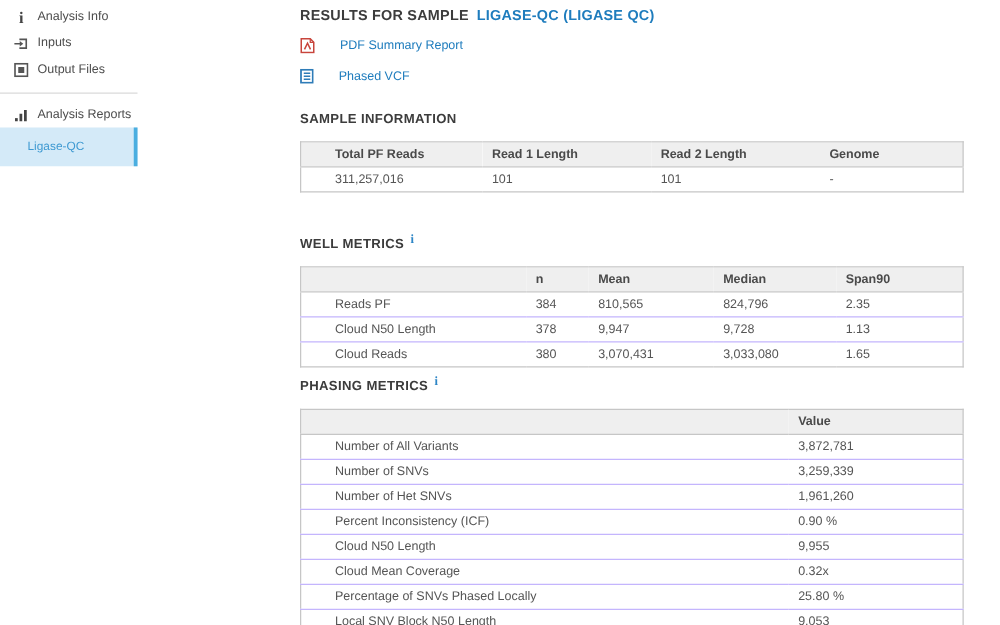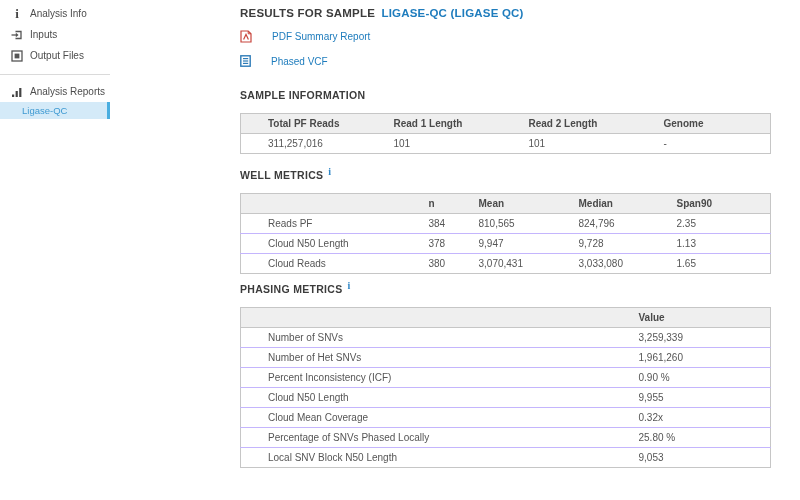--- a/index.html
+++ b/index.html
@@ -9,36 +9,36 @@
   
   .sidebar { position:absolute; top:0; left:0; width:110px; padding-top:3px; }
   .side-item { display:flex; align-items:center; gap:7px; padding:5px 0 5px 11px;
     font-size:10px; color:#4d4d4d; cursor:pointer; height:21px; }
   .side-item .ic { width:12px; height:12px; display:flex; align-items:center;
     justify-content:center; flex:0 0 12px; }
   .info-glyph { font-family:"Liberation Serif", serif; font-weight:bold;
     font-size:13px; color:#444; line-height:10px; }
   .side-divider { border-top:1px solid #dadada; margin:8px 0 6px 0; }
   .sub-item { font-size:9.5px; color:#3f9ad2; padding:4px 0 4px 22px;
-    background:#d4eaf8; border-right:3px solid #4aaee0; cursor:pointer; height:17px;
+    background:#d4eaf8; border-right:3px solid #4aaee0; cursor:pointer; height:31px;
     display:flex; align-items:center; }
 
   
   .main { position:absolute; top:0; left:240px; width:530px; }
   .page-title { margin-top:7px; font-size:11.5px; font-weight:bold;
     color:#3c3c3c; letter-spacing:0.2px; }
   .page-title a { color:#1e7cbd; text-decoration:none; margin-left:3px; }
   .file-link { display:flex; align-items:center; gap:20px; font-size:10px; }
   .file-link a { color:#1e7cbd; text-decoration:none; }
   .file-link.first { margin-top:11px; }
   .file-link.second { margin-top:12px; }
   .section-title { font-size:10.5px; font-weight:bold; color:#3c3c3c;
     letter-spacing:0.3px; }
   .st-si { margin-top:22px; }
-  .st-wm { margin-top:12px; }
+  .st-wm { margin-top:32px; }
   .st-pm { margin-top:6px; }
   .info-sup { font-family:"Liberation Serif", serif; font-weight:bold;
     font-size:10px; color:#2e86c6; vertical-align:4px; margin-left:5px; }
 
   table { border-collapse:collapse; width:530px; margin-top:12px;
     border:1px solid #c6c6c6; table-layout:fixed; }
   th { background:#efefef; font-weight:bold; color:#4a4a4a; text-align:left;
     border-bottom:1px solid #c6c6c6; }
   th, td { font-size:10px; line-height:11px; padding:4px 6px 4px 8px;
     overflow:hidden; white-space:nowrap; }
@@ -205,20 +205,24 @@
     <colgroup>
         <col style="width:390px">
         <col style="width:140px">
       </colgroup>
     <tbody>
         <tr>
       <th></th>
       <th>Value</th>
     </tr>
     <tr>
+      <td>Number of All Variants</td>
+      <td>3,872,781</td>
+    </tr>
+    <tr>
       <td>Number of SNVs</td>
       <td>3,259,339</td>
     </tr>
     <tr>
       <td>Number of Het SNVs</td>
       <td>1,961,260</td>
     </tr>
     <tr>
       <td>Percent Inconsistency (ICF)</td>
       <td>0.90 %</td>

